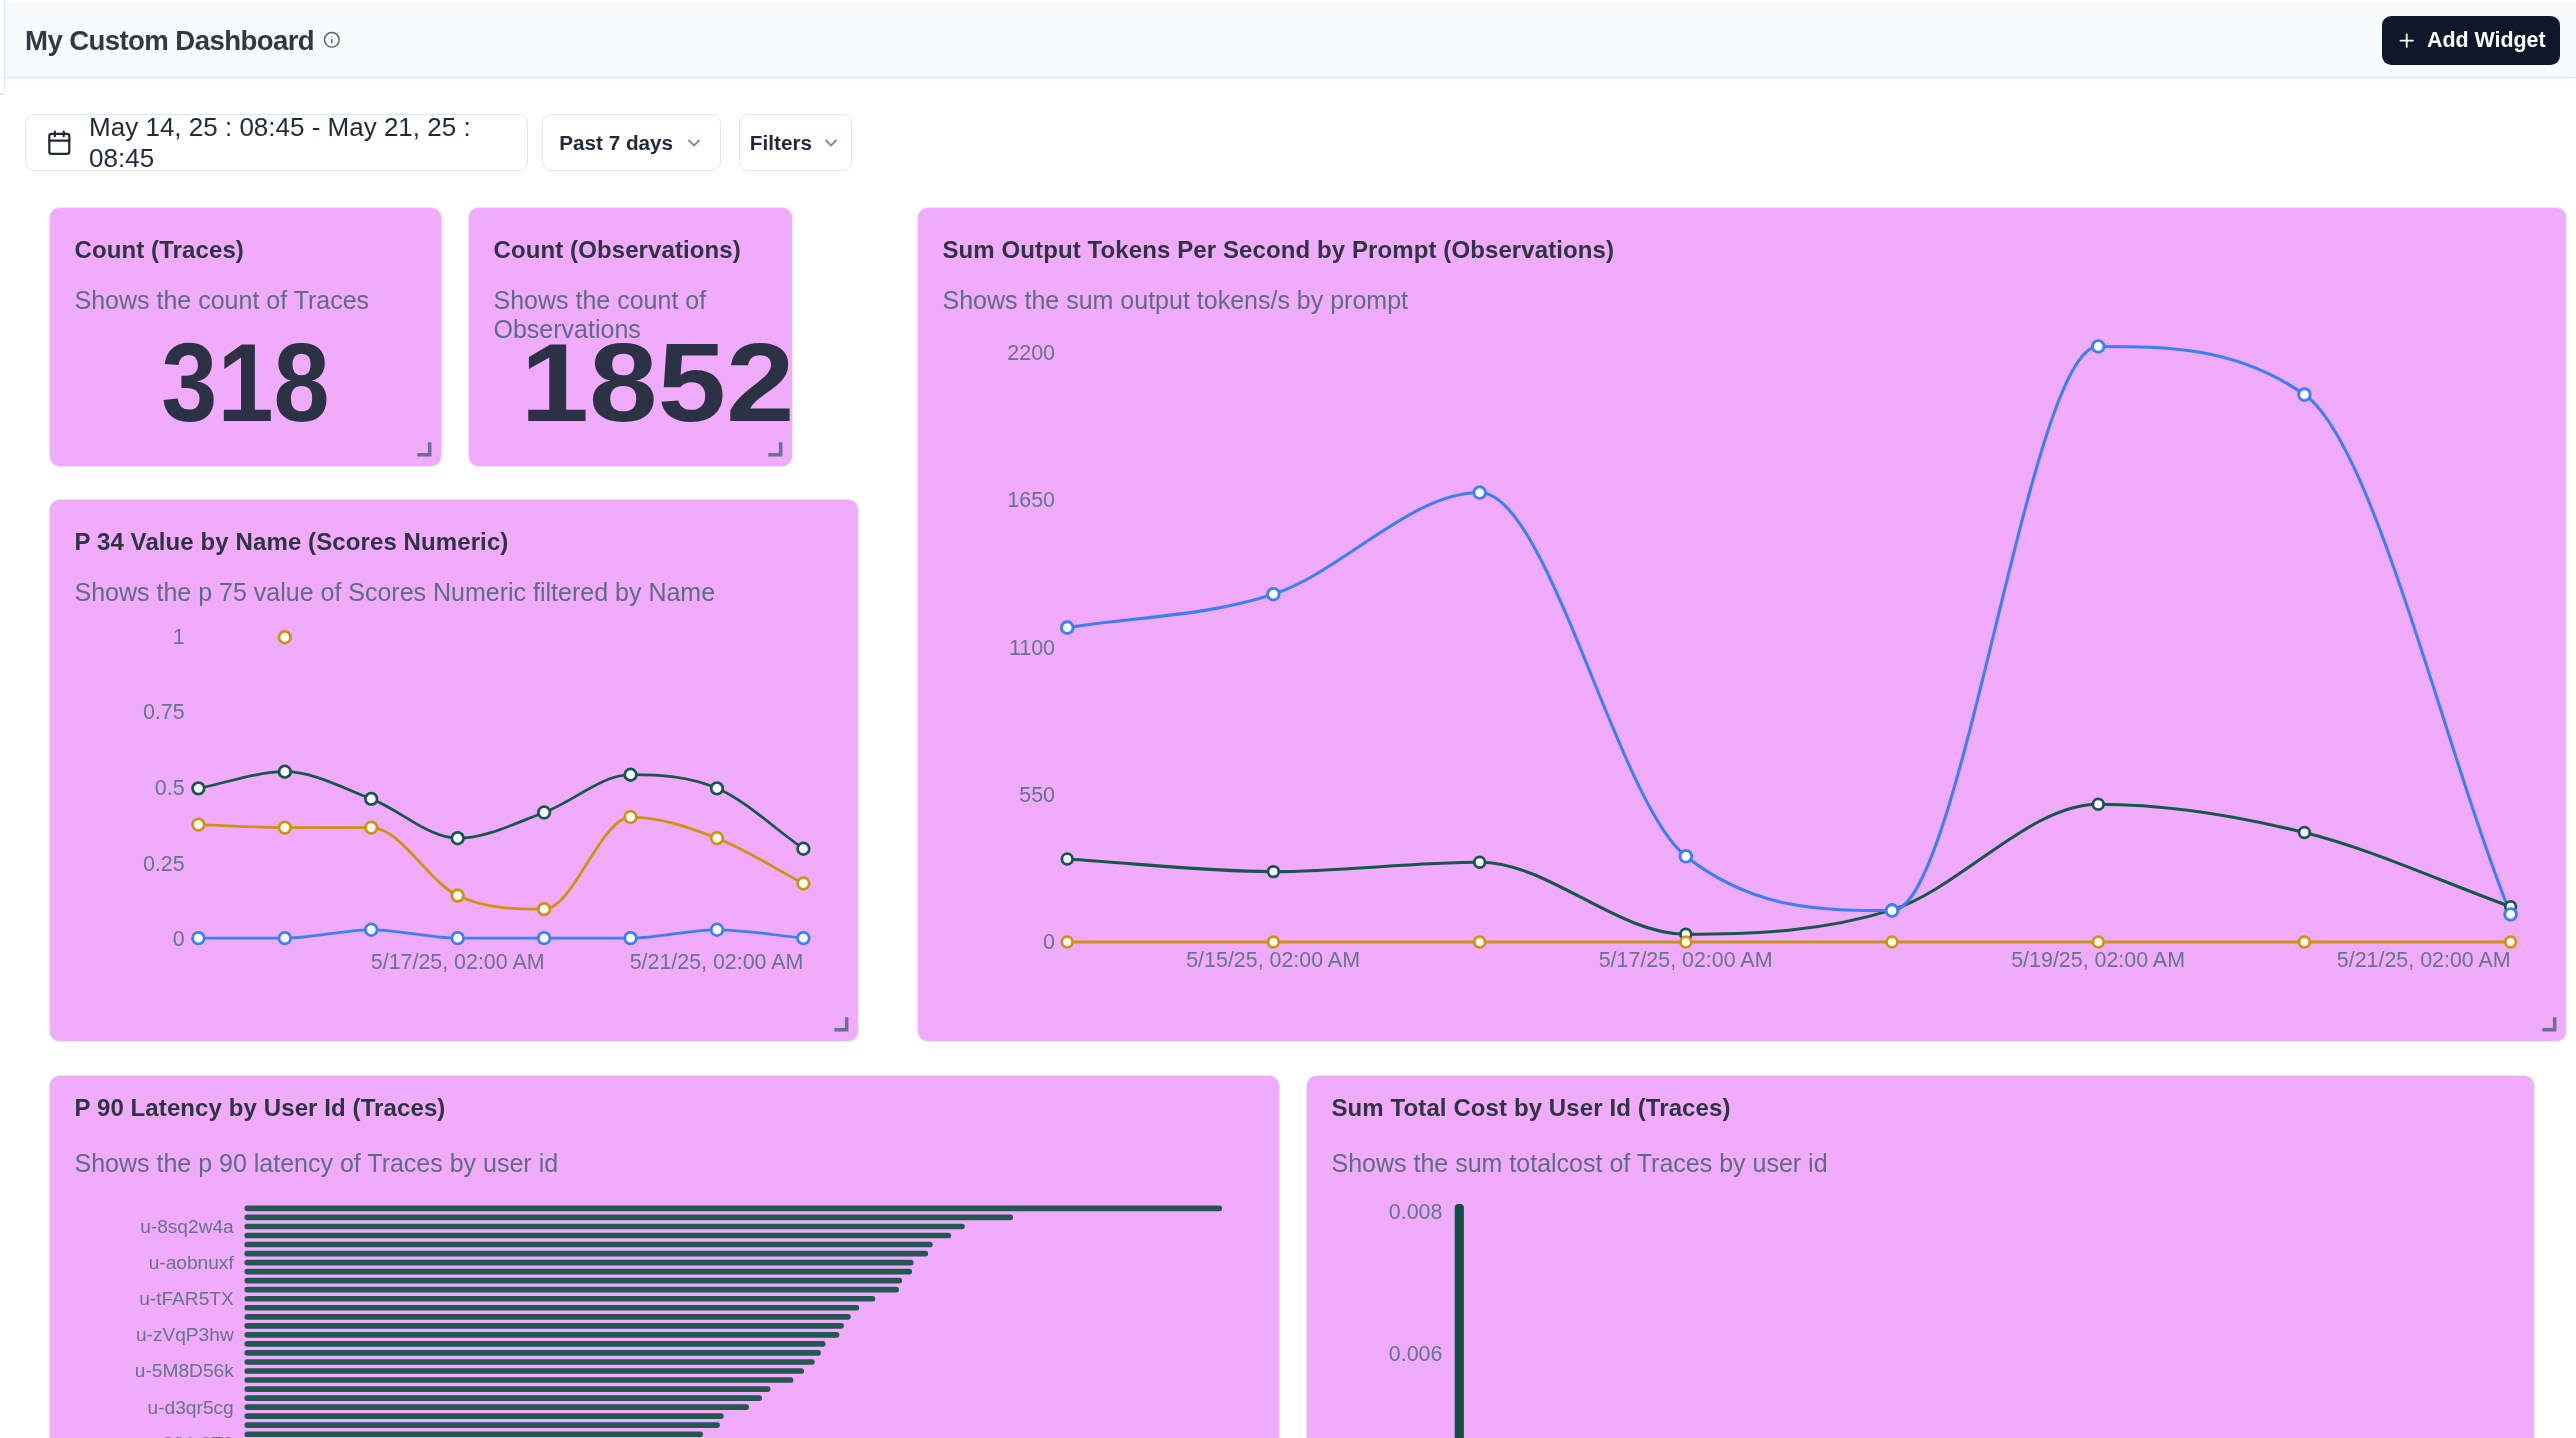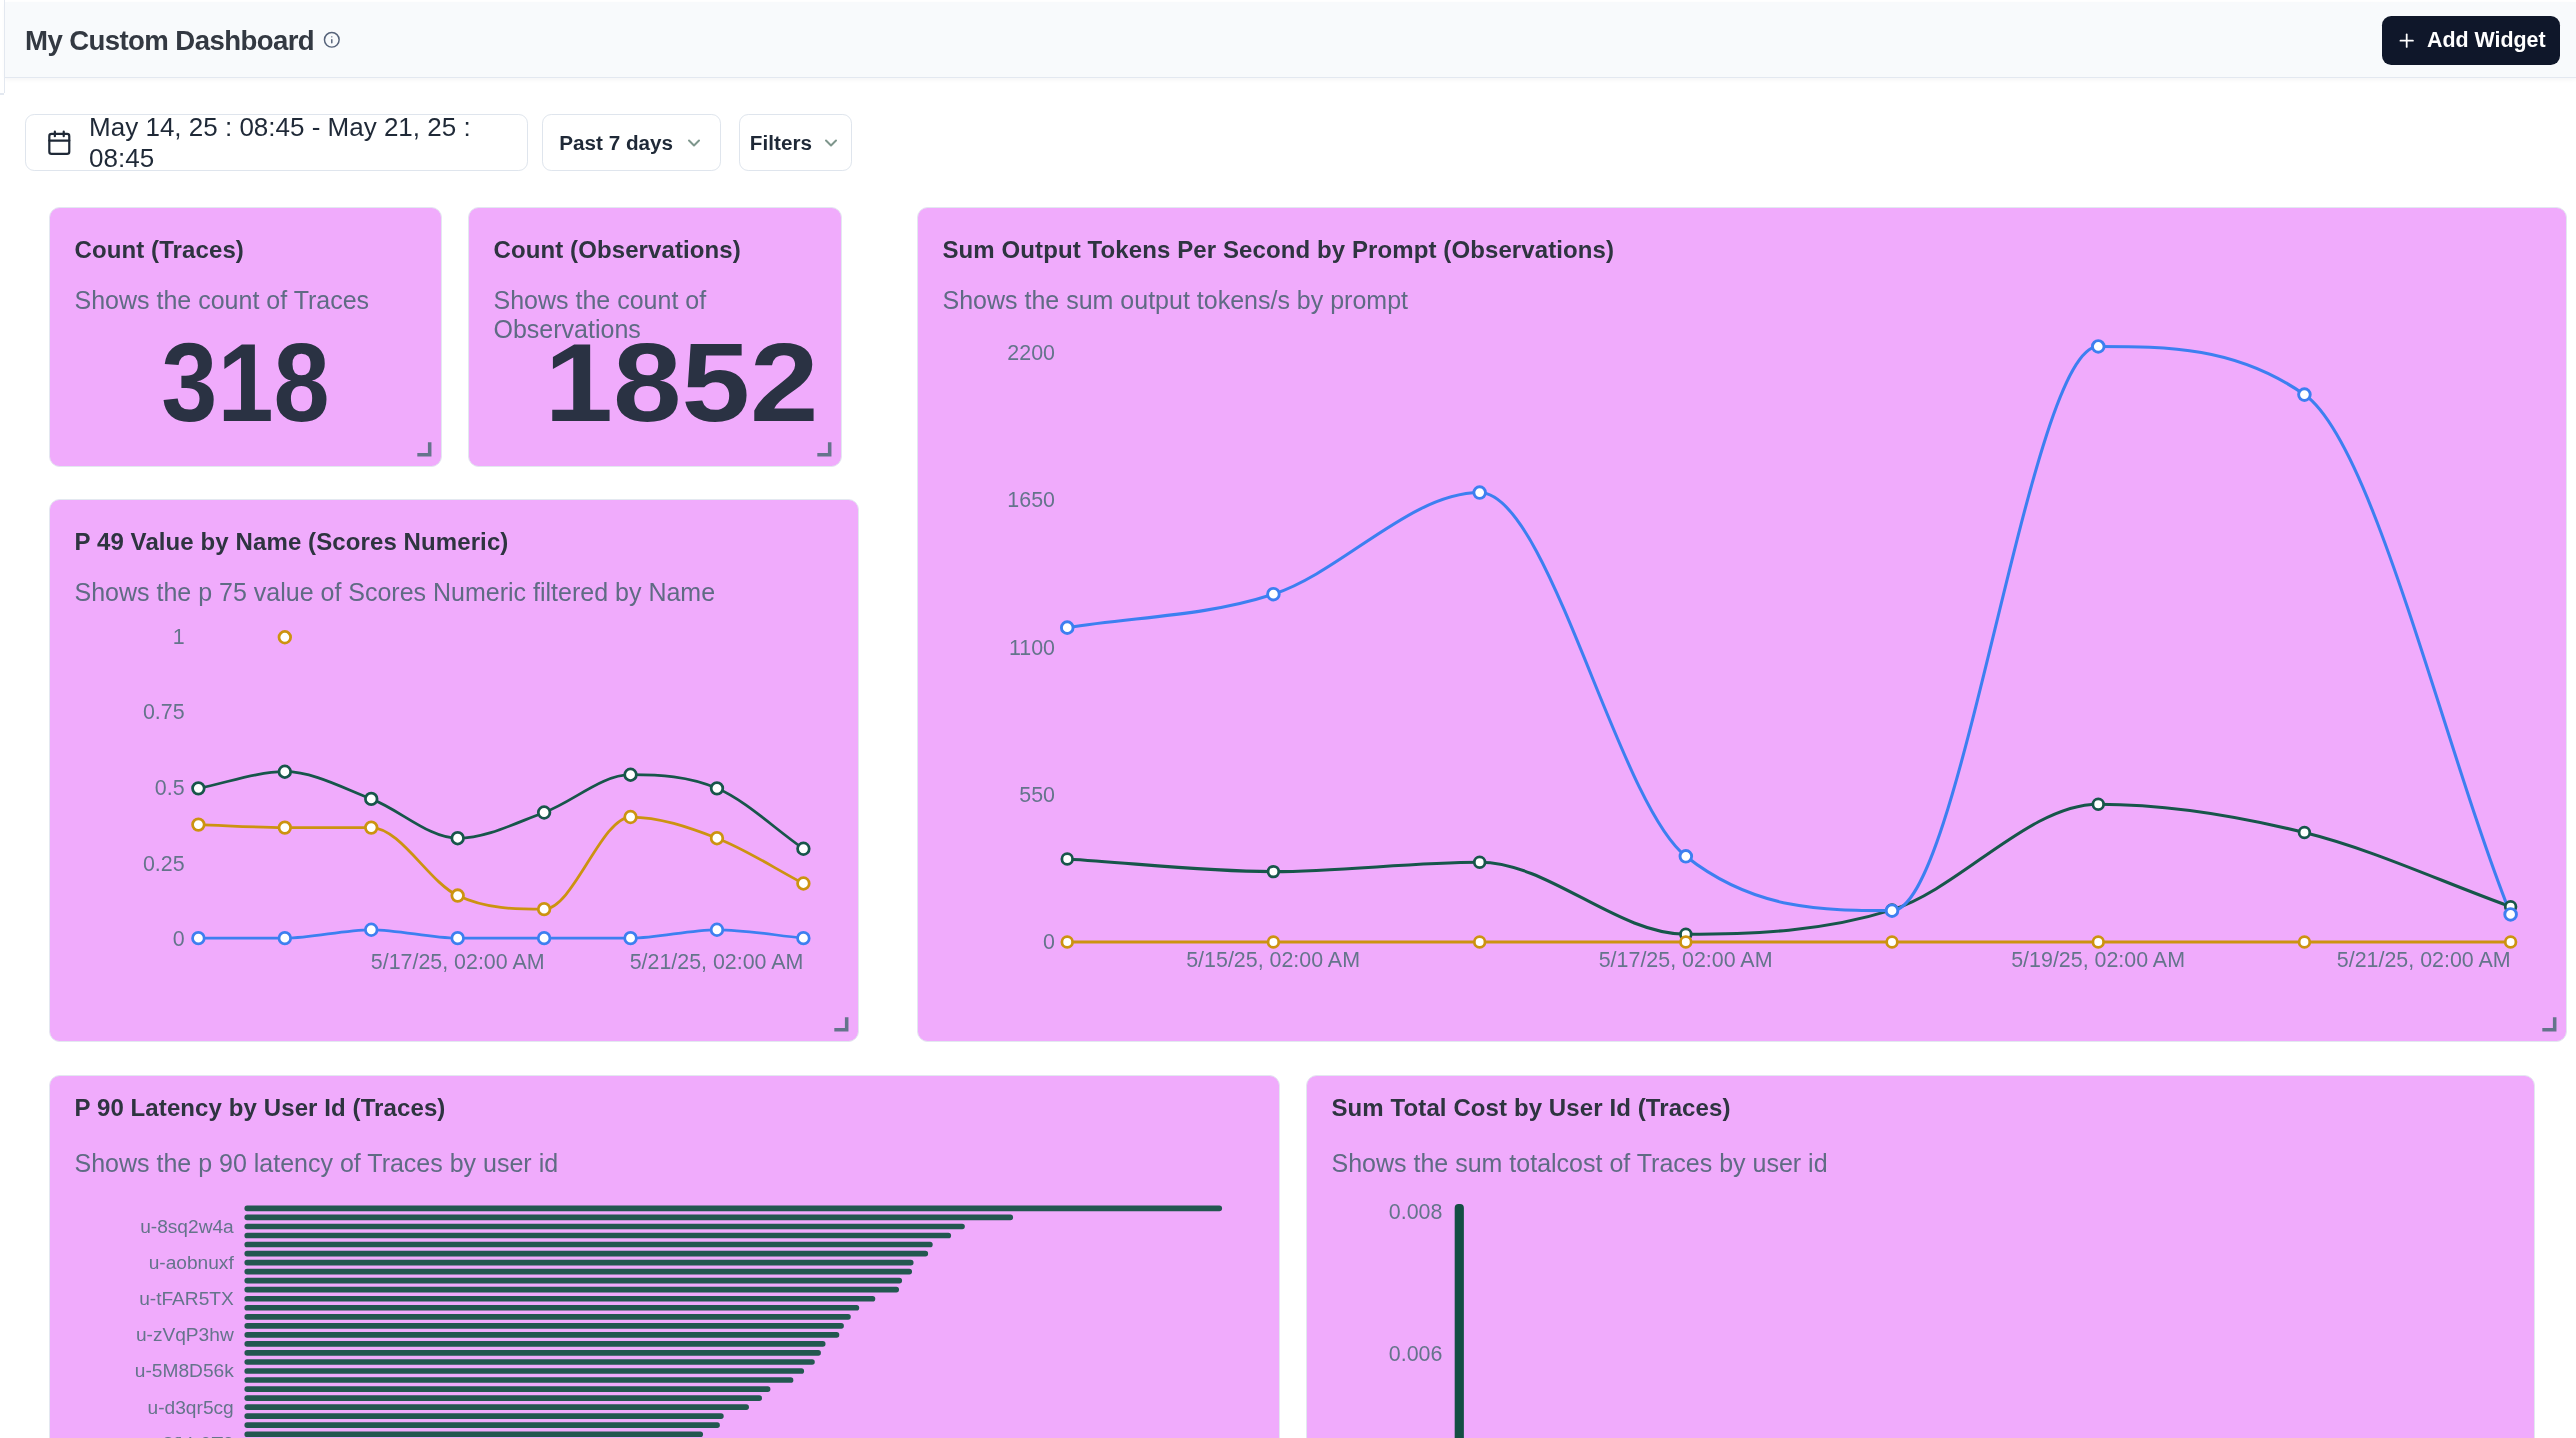--- a/index.html
+++ b/index.html
@@ -52,32 +52,32 @@
 <div class="card" style="left:49px;top:207px;width:393px;height:260px">
     <div class="ct">Count (Traces)</div>
     <div class="cs">Shows the count of Traces</div>
     <div class="bignum">
       <span style="transform:scaleX(0.9)">318</span>
     </div>
     <svg class="crn" width="17" height="17" viewBox="0 0 22 22">
       <path d="M19 3 V19 H3" fill="none" stroke="#64748b" stroke-width="4.6"></path>
     </svg>
   </div>
-<div class="card" style="left:468px;top:207px;width:374px;height:260px">
+<div class="card" style="left:468px;top:207px;width:325px;height:260px">
     <div class="ct">Count (Observations)</div>
     <div class="cs">Shows the count of Observations</div>
     <div class="bignum">
       <span style="transform:scaleX(1.1) translateX(24.5px)">1852</span>
     </div>
     <svg class="crn" width="17" height="17" viewBox="0 0 22 22">
       <path d="M19 3 V19 H3" fill="none" stroke="#64748b" stroke-width="4.6"></path>
     </svg>
   </div>
 <div class="card" style="left:49px;top:499px;width:810px;height:543px">
-    <div class="ct">P 49 Value by Name (Scores Numeric)</div>
+    <div class="ct">P 34 Value by Name (Scores Numeric)</div>
     <div class="cs">Shows the p 75 value of Scores Numeric filtered by Name</div>
     <svg class="chart" width="810" height="543" viewBox="0 0 1059 709">
       <text x="176" y="179" text-anchor="end" dominant-baseline="central" fill="#64748b" font-size="28">1</text>
       <text x="176" y="277" text-anchor="end" dominant-baseline="central" fill="#64748b" font-size="28">0.75</text>
       <text x="176" y="376" text-anchor="end" dominant-baseline="central" fill="#64748b" font-size="28">0.5</text>
       <text x="176" y="475" text-anchor="end" dominant-baseline="central" fill="#64748b" font-size="28">0.25</text>
       <text x="176" y="574" text-anchor="end" dominant-baseline="central" fill="#64748b" font-size="28">0</text>
       <path d="M194.0,376.5C231.7,369.3,269.3,354.8,307.0,354.8C344.7,354.8,382.3,375.8,420.0,390.3C457.7,404.8,495.3,441.7,533.0,441.7C570.7,441.7,608.3,421.9,646.0,408.1C683.7,394.3,721.3,358.7,759.0,358.7C796.7,358.7,834.3,360.4,872.0,376.5C909.7,392.6,947.3,429.2,985.0,455.5" fill="none" stroke="#17564a" stroke-width="3.6"></path>
       <path d="M194.0,423.9C231.7,425.2,269.3,427.8,307.0,427.8C344.7,427.8,382.3,427.8,420.0,427.8C457.7,427.8,495.3,498.9,533.0,516.7C570.7,534.5,608.3,534.5,646.0,534.5C683.7,534.5,721.3,414.0,759.0,414.0C796.7,414.0,834.3,427.2,872.0,441.7C909.7,456.2,947.3,481.2,985.0,500.9" fill="none" stroke="#cc9310" stroke-width="3.6"></path>
       <path d="M194.0,572.4C231.7,572.4,269.3,572.4,307.0,572.4C344.7,572.4,382.3,561.4,420.0,561.4C457.7,561.4,495.3,572.4,533.0,572.4C570.7,572.4,608.3,572.4,646.0,572.4C683.7,572.4,721.3,572.4,759.0,572.4C796.7,572.4,834.3,561.4,872.0,561.4C909.7,561.4,947.3,568.7,985.0,572.4" fill="none" stroke="#3d7ff0" stroke-width="3.6"></path>

